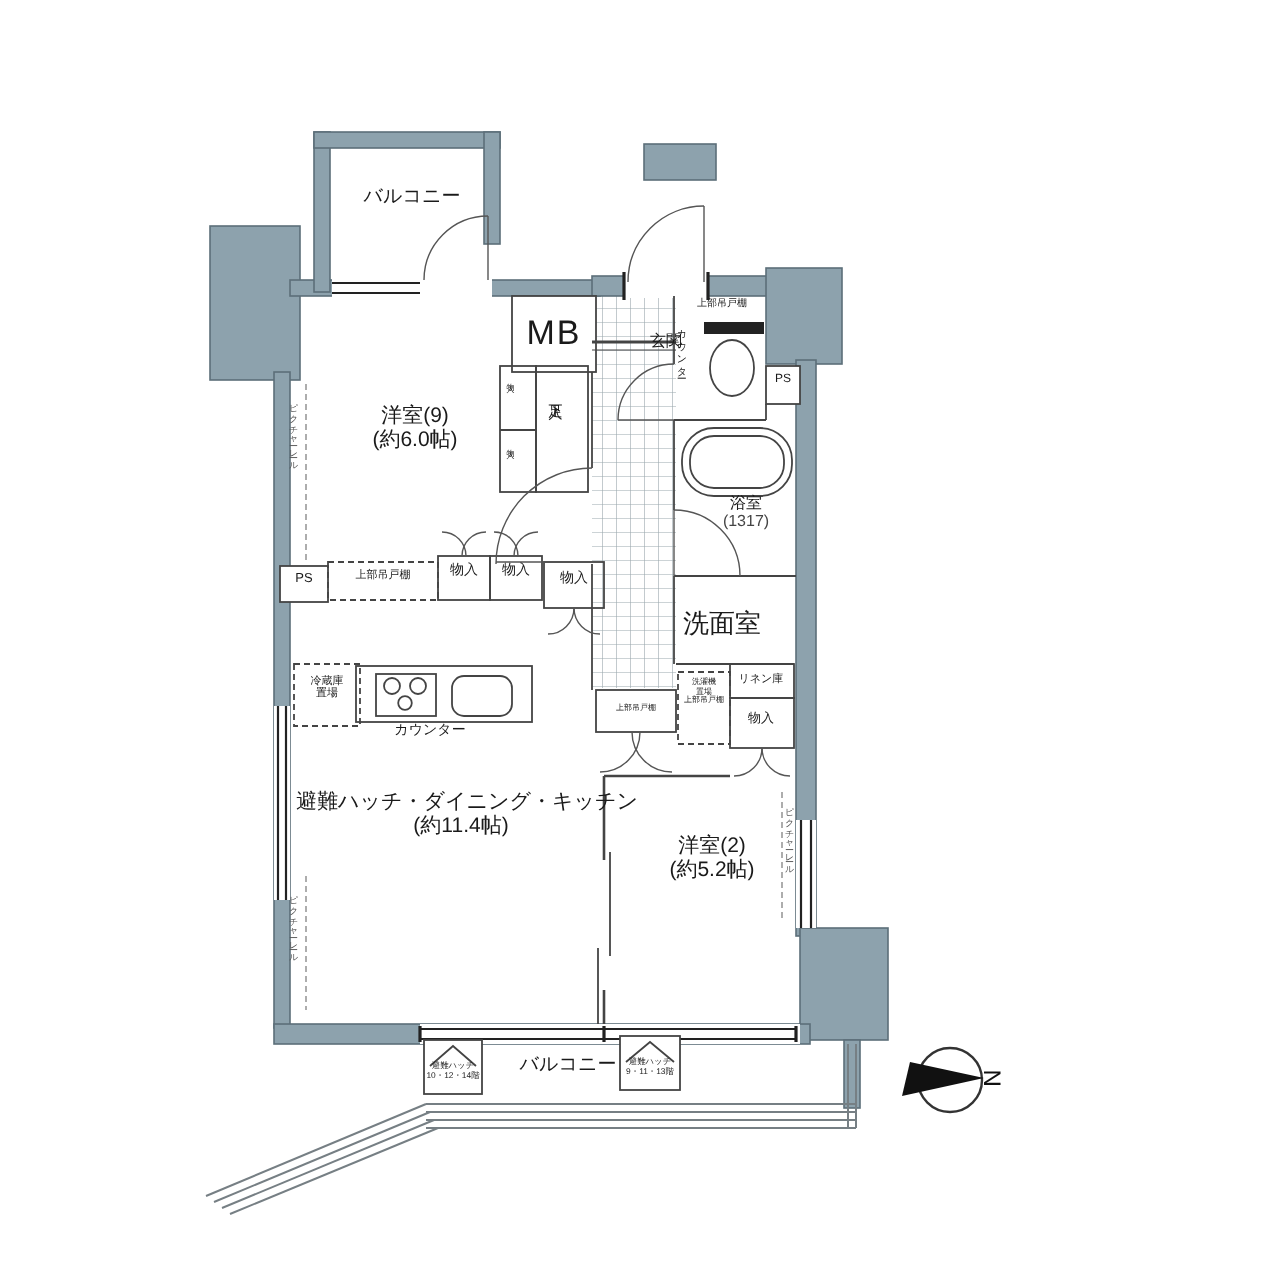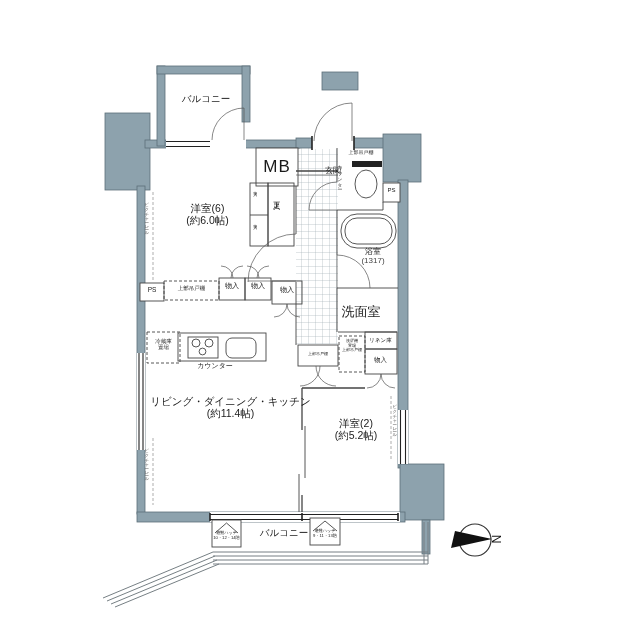--- a/index.html
+++ b/index.html
@@ -170,21 +170,21 @@
 <div class="lb" style="left:338px;top:150px;width:46px;font-size:5px;">上部吊戸棚</div>
 <div class="lb v" style="left:336px;top:161px;font-size:5px;">カウンター</div>
 <div class="lb" style="left:383px;top:187px;width:17px;font-size:6px;">PS</div>
 
 <div class="lb" style="left:350px;top:247px;width:46px;font-size:8px;">
   <div>浴室</div>
   <div class="dim">(1317)</div>
 </div>
 
 <div class="lb" style="left:155px;top:202px;width:105px;font-size:10.5px;">
-  <div>洋室(6)</div>
+  <div>洋室(9)</div>
   <div>(約6.0帖)</div>
 </div>
 
 <div class="lb v" style="left:272px;top:196px;font-size:7px;">下足入</div>
 <div class="lb v" style="left:252px;top:188px;font-size:4px;">物入</div>
 <div class="lb v" style="left:252px;top:221px;font-size:4px;">物入</div>
 <div class="lb v" style="left:144px;top:198px;font-size:4.5px;color:#555;">ピクチャーレール</div>
 
 <div class="lb" style="left:140px;top:286px;width:24px;font-size:6.5px;">PS</div>
 <div class="lb" style="left:164px;top:285px;width:55px;font-size:5.5px;">上部吊戸棚</div>
@@ -193,21 +193,21 @@
 <div class="lb" style="left:272px;top:286px;width:30px;font-size:7px;">物入</div>
 
 <div class="lb" style="left:147px;top:338px;width:33px;font-size:5.5px;">
   <div>冷蔵庫</div>
   <div>置場</div>
 </div>
 <div class="lb" style="left:185px;top:362px;width:60px;font-size:7px;">カウンター</div>
 <div class="lb" style="left:299px;top:352px;width:38px;font-size:4px;">上部吊戸棚</div>
 
 <div class="lb" style="left:148px;top:395px;width:165px;font-size:10.5px;">
-  <div>リビング・ダイニング・キッチン</div>
+  <div>避難ハッチ・ダイニング・キッチン</div>
   <div>(約11.4帖)</div>
 </div>
 <div class="lb v" style="left:144px;top:444px;font-size:4.5px;color:#555;">ピクチャーレール</div>
 
 <div class="lb" style="left:338px;top:304px;width:46px;font-size:13px;">洗面室</div>
 <div class="lb" style="left:340px;top:339px;width:24px;font-size:4px;">
   <div>洗濯機</div>
   <div>置場</div>
   <div>上部吊戸棚</div>
 </div>

